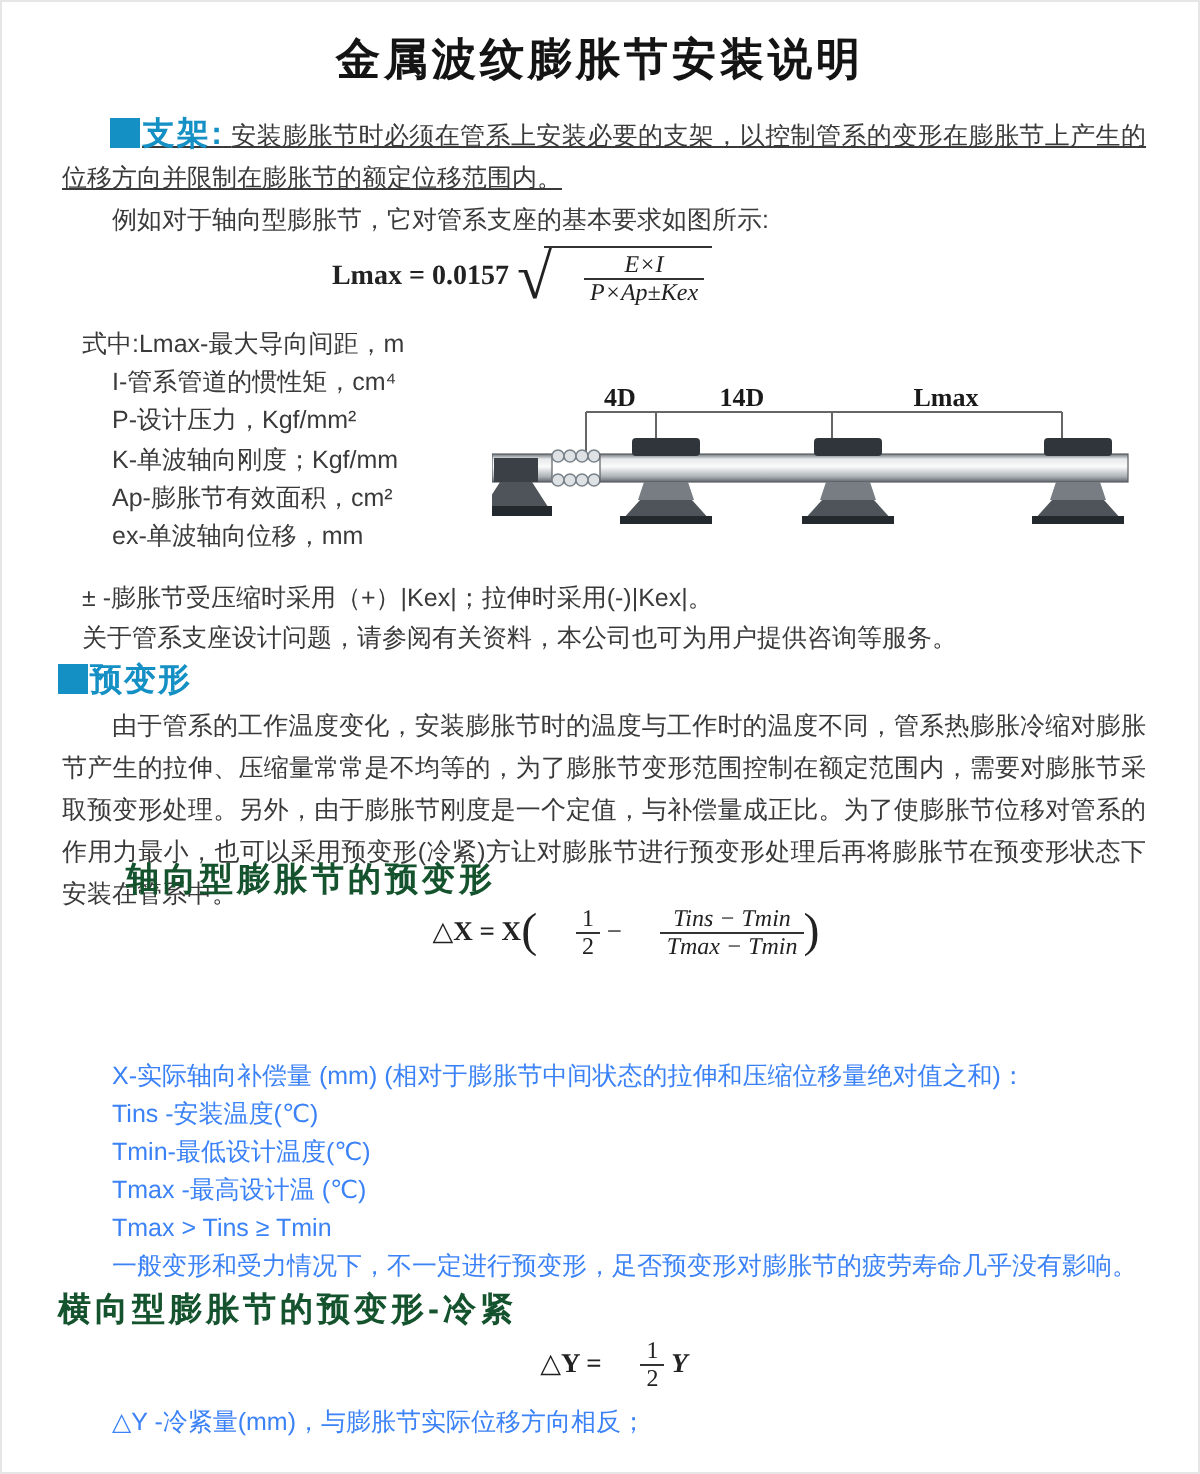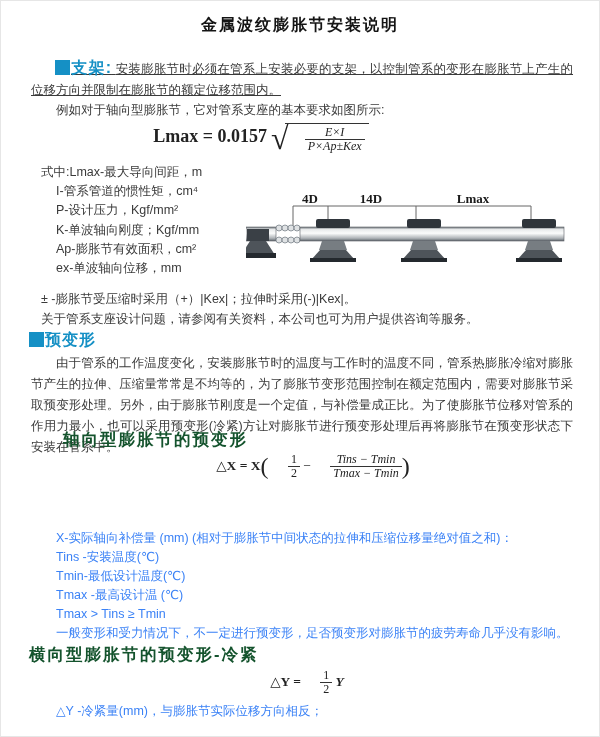--- a/index.html
+++ b/index.html
@@ -4,21 +4,21 @@
 <style>
   html,body{margin:0;padding:0;background:#ffffff;}
   .page{
     position:relative;width:600px;height:737px;background:#ffffff;
     border:1px solid #e6e6e6;box-sizing:border-box;overflow:hidden;
     font-family:"Liberation Sans","DejaVu Sans",sans-serif;color:#333;
   }
   .abs{position:absolute;}
   .title{
     left:0;top:14px;width:100%;text-align:center;
-    font-size:16px;font-weight:bold;color:#141414;letter-spacing:2px;
+    font-size:22px;font-weight:bold;color:#141414;letter-spacing:2px;
   }
   .body-text{font-size:12.5px;line-height:21px;text-align:justify;color:#3a3a3a;}
   .indent{text-indent:2em;}
   .sec-marker{
     display:inline-block;width:15px;height:15px;background:#1590c5;
     vertical-align:-2px;margin-right:1px;
   }
   .sec-label{color:#1590c5;font-weight:bold;font-size:16px;letter-spacing:1px;}
   .sub-heading{color:#14532d;font-weight:bold;font-size:16.5px;letter-spacing:2px;text-align:center;}
   .formula{font-family:"Liberation Serif","DejaVu Serif",serif;color:#222;}
@@ -43,21 +43,21 @@
 
   <div class="abs title">金属波纹膨胀节安装说明</div>
 
   <div class="abs body-text" style="left:30px;top:56px;width:542px;text-decoration:underline;">
     <span style="padding-left:24px;"></span><span class="sec-marker"></span><span class="sec-label">支架:</span>
     <span>安装膨胀节时必须在管系上安装必要的支架，以控制管系的变形在膨胀节上产生的位移方向并限制在膨胀节的额定位移范围内。</span>
   </div>
   <div class="abs body-text indent" style="left:30px;top:99px;width:542px;">例如对于轴向型膨胀节，它对管系支座的基本要求如图所示:</div>
 
   <div class="abs formula" style="left:0;width:520px;top:122px;text-align:center;">
-    <span class="bold" style="font-size:18px;">Lmax = 0.0157</span>
+    <span class="bold" style="font-size:14px;">Lmax = 0.0157</span>
     <span class="radical">√</span><span class="radicand"><span class="frac fx-small">
         <span class="num it">E×I</span>
         <span class="den it">P×Ap±Kex</span>
       </span></span>
   </div>
 
   <div class="abs" style="left:40px;top:162px;">
     <div class="def-line">式中:Lmax-最大导向间距，m</div>
     <div class="def-line def-sub">I-管系管道的惯性矩，cm⁴</div>
     <div class="def-line def-sub">P-设计压力，Kgf/mm²</div>

